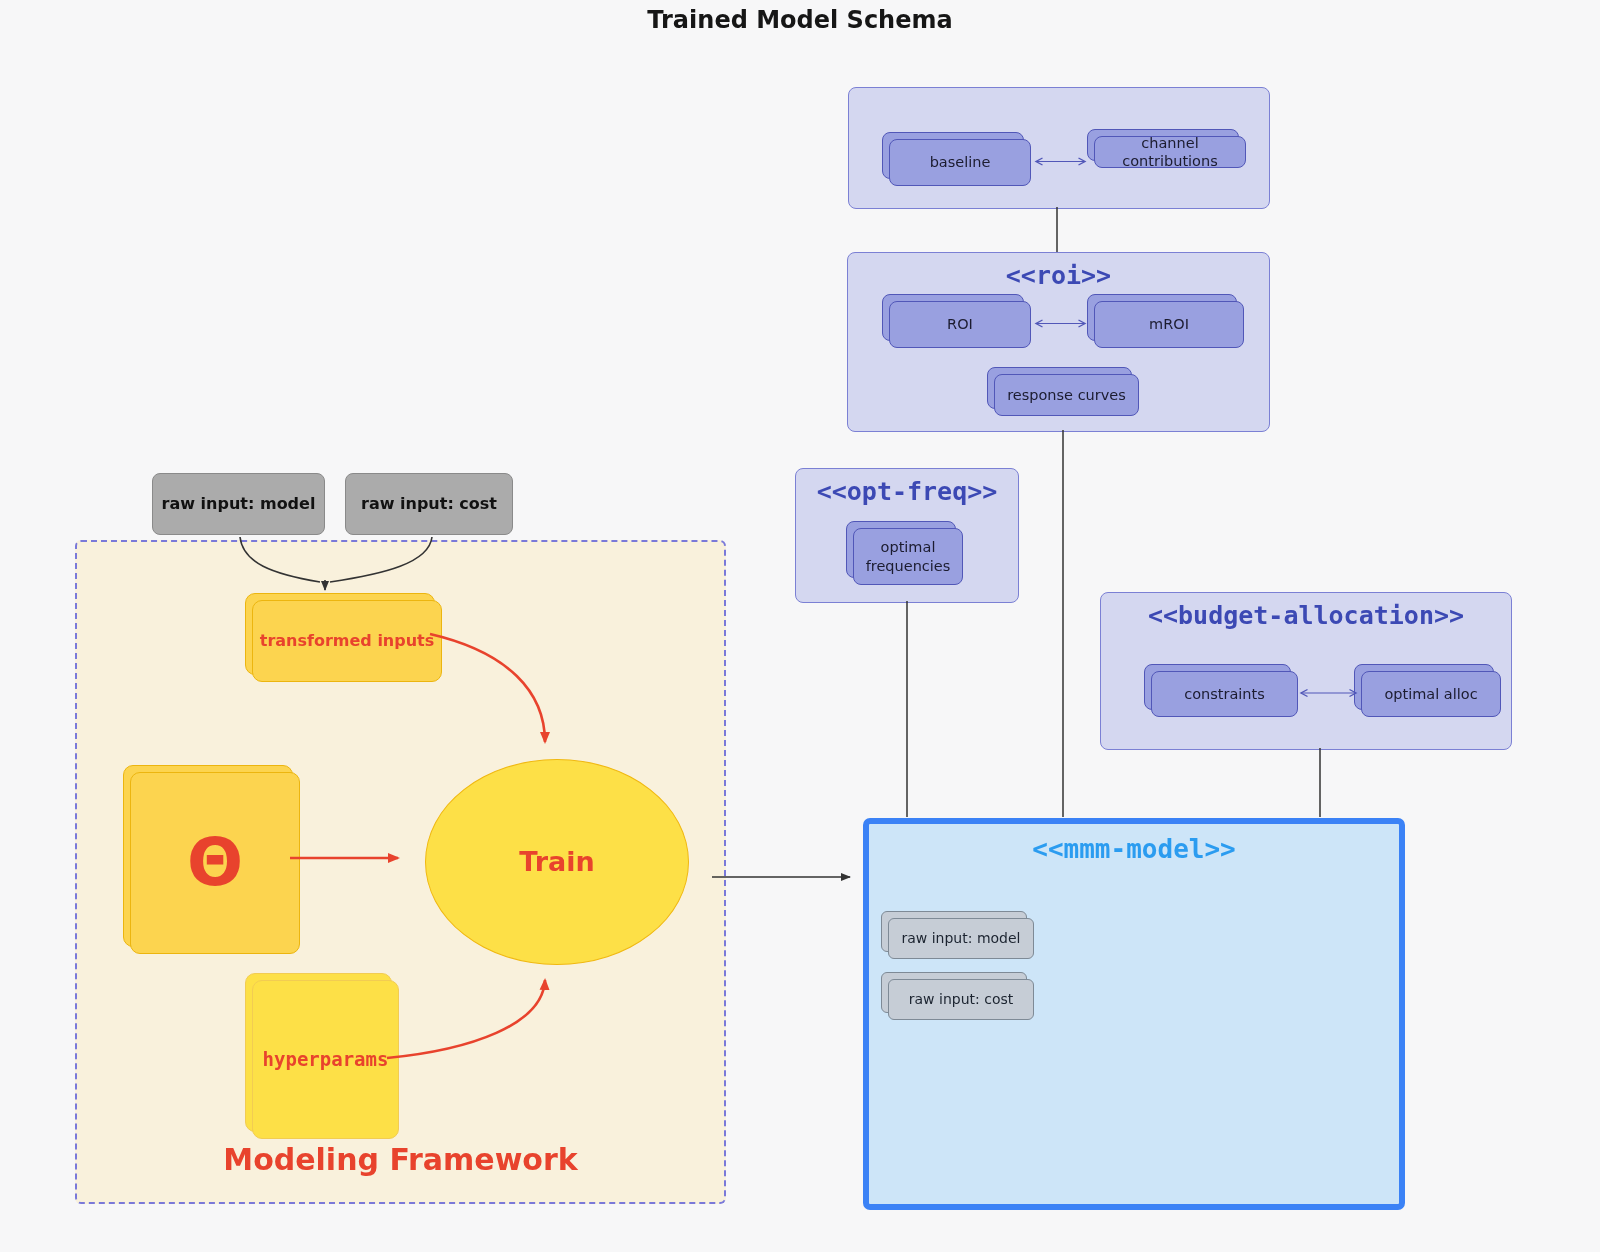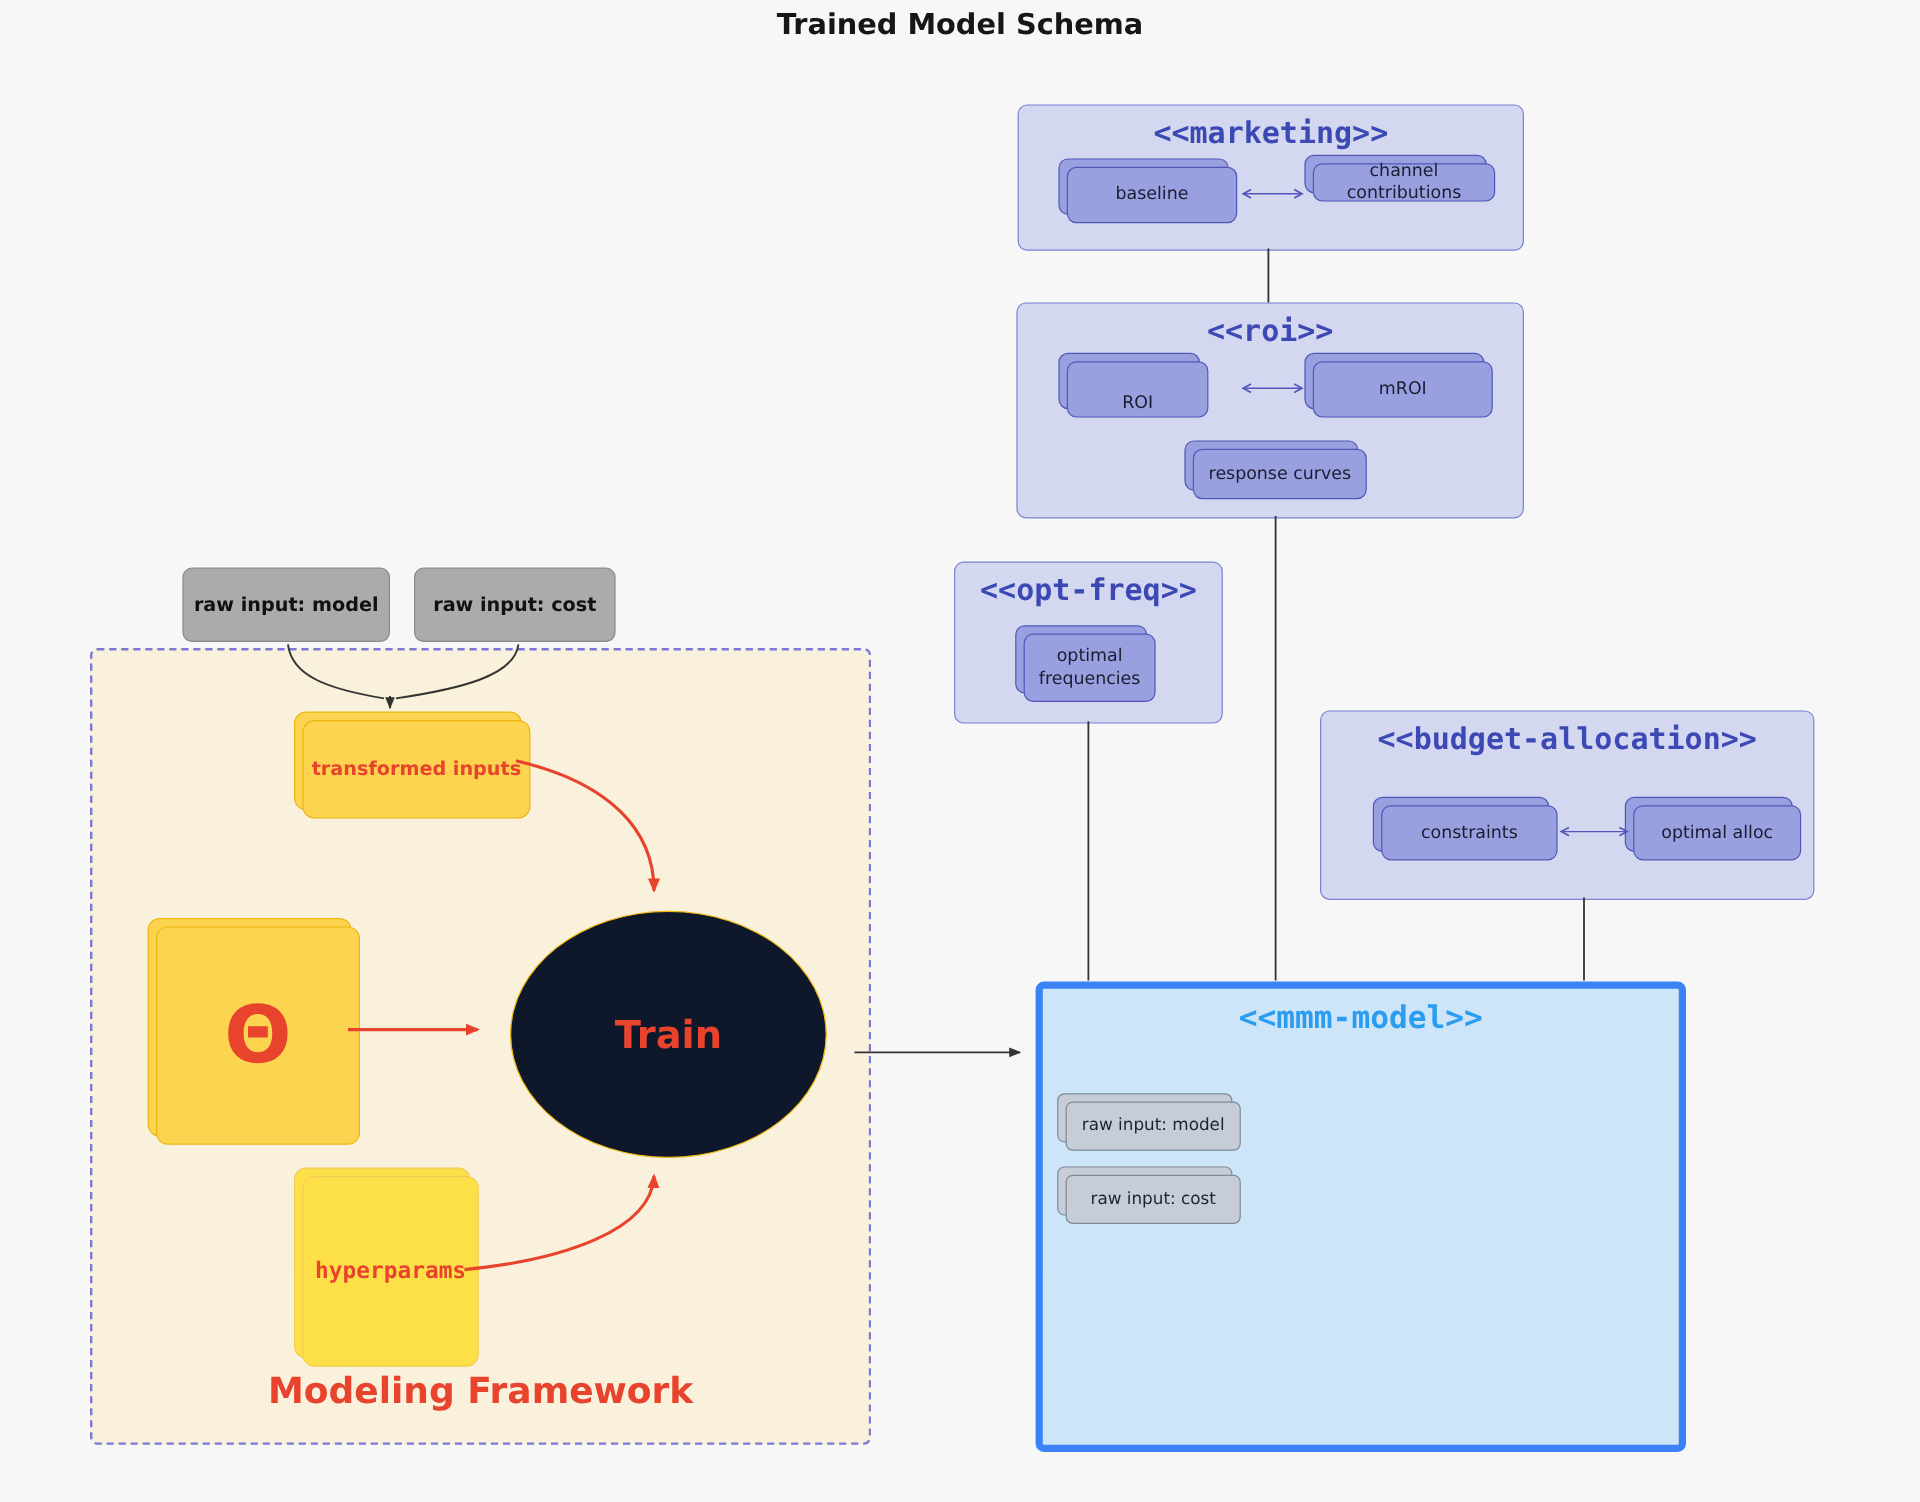--- a/index.html
+++ b/index.html
@@ -34,22 +34,22 @@
     content:""; position:absolute; left:-8px; top:-8px;
     width:100%; height:100%;
     background:inherit; border:inherit; border-radius:inherit;
     z-index:-1;
   }
   .n-purple { background:#99a0e0; border:1.3px solid #5157b8; color:#1c1c30; font-size:14.5px; }
   .n-gray   { background:#ababab; border:1.5px solid #8a8a8a; color:#111; font-size:16px; font-weight:bold; }
   .n-bgray  { background:#c6cdd6; border:1.3px solid #7e8a96; color:#1c2430; font-size:14px; border-radius:6px; }
   .n-yellow { background:#fcd44f; border:1.5px solid #ecb50f; border-radius:10px; color:#e8432d; }
   .n-paley  { background:#fde047; border:1.5px solid #f2cc52; border-radius:10px; color:#e8432d; }
-  .n-ellipse{ background:#0f172a; border:1.5px solid #f0b811; border-radius:50%;
-              color:#e8432d; font-size:32px; font-weight:bold; }
+  .n-ellipse{ background:#fde047; border:1.5px solid #f0b811; border-radius:50%;
+              color:#e8432d; font-size:27px; font-weight:bold; }
   .t-bold16 { font-weight:bold; font-size:16px; }
   .t-mono   { font-family:"DejaVu Sans Mono", monospace; font-weight:bold; }
   .theta-glyph { font-size:66px; font-weight:bold; }
   .hyperparams-text { font-size:19px; }
   .framework-label {
     position:absolute; bottom:25px; left:0; width:100%;
     text-align:center; color:#e8432d; font-weight:bold; font-size:30px;
   }
   .model-dashed {
     position:absolute; background:#ded896; border:2.5px dashed #e8502a;
@@ -73,32 +73,31 @@
   <div class="page-title">Trained Model Schema</div>
 
   <div class="node n-gray stack" style="left:152px; top:473px; width:173px; height:62px;">
     <span>raw input: model</span>
   </div>
   <div class="node n-gray stack" style="left:345px; top:473px; width:168px; height:62px;">
     <span>raw input: cost</span>
   </div>
 
   <div class="cluster c-purple" style="left:848px; top:87px; width:420px; height:120px; z-index:0;">
-    <div class="cluster-title">&lt;&lt;marketing&gt;&gt;</div>
     <div class="node n-purple stack" style="left:40px; top:51px; width:142px; height:47px;">
       <span>baseline</span>
     </div>
     <div class="node n-purple stack" style="left:245px; top:48px; width:152px; height:32px;">
       <span>channel contributions</span>
     </div>
   </div>
 
   <div class="cluster c-purple" style="left:847px; top:252px; width:421px; height:178px; z-index:0;">
     <div class="cluster-title">&lt;&lt;roi&gt;&gt;</div>
-    <div class="node n-purple stack" style="left:41px; top:48px; width:118px; height:47px;align-items:flex-end;">
+    <div class="node n-purple stack" style="left:41px; top:48px; width:142px; height:47px;">
       <span>ROI</span>
     </div>
     <div class="node n-purple stack" style="left:246px; top:48px; width:150px; height:47px;">
       <span>mROI</span>
     </div>
     <div class="node n-purple stack" style="left:146px; top:121px; width:145px; height:42px;">
       <span>response curves</span>
     </div>
   </div>
 

